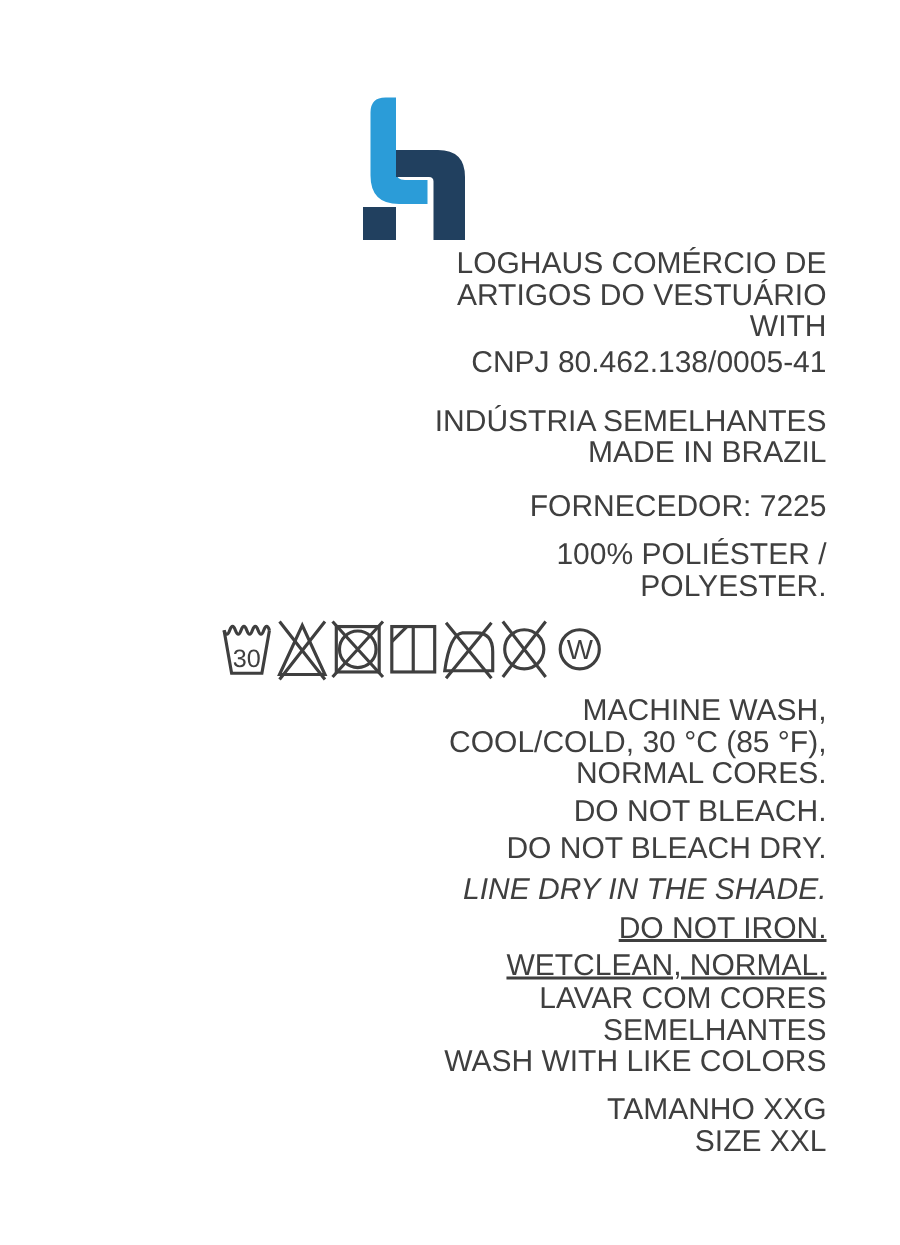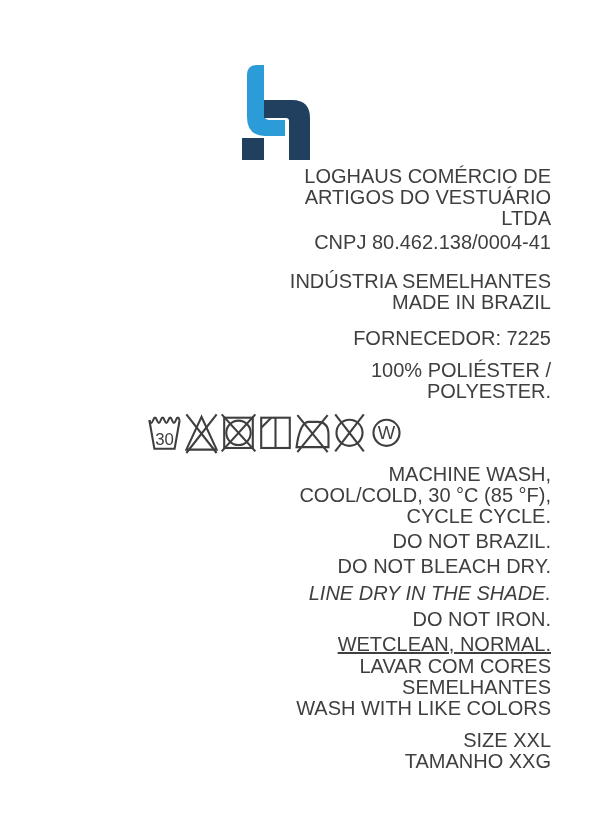--- a/index.html
+++ b/index.html
@@ -36,23 +36,23 @@
 
   <svg class="logo" width="68" height="96" viewBox="0 0 68 96">
     <path d="M 15,1 H 22 V 50 Q 22,56 28,56 H 43 V 72 H 24 Q 5,72 5,53 V 11 Q 5,1 15,1 Z" fill="#2B9CD8"></path>
     <path d="M 22,36 H 50 Q 68,36 68,54 V 96 H 47 V 57 Q 47,54 44,54 H 22 Z" fill="#21405F"></path>
     <path d="M 0,74 H 22 V 96 H 0 Z" fill="#21405F"></path>
   </svg>
 
   <div style="margin-top:6px;">
     <div class="line">LOGHAUS COMÉRCIO DE</div>
     <div class="line">ARTIGOS DO VESTUÁRIO</div>
-    <div class="line">LTDA</div>
+    <div class="line">WITH</div>
   </div>
-  <div class="line" style="margin-top:3px;">CNPJ 80.462.138/0004-41</div>
+  <div class="line" style="margin-top:3px;">CNPJ 80.462.138/0005-41</div>
 
   <div style="margin-top:18px;">
     <div class="line">INDÚSTRIA SEMELHANTES</div>
     <div class="line">MADE IN BRAZIL</div>
   </div>
 
   <div class="line" style="margin-top:15px;">FORNECEDOR: 7225</div>
 
   <div style="margin-top:11px;">
     <div class="line">100% POLIÉSTER /</div>
@@ -111,33 +111,33 @@
         <circle cx="22" cy="27" r="15.5"></circle>
       </g>
       <text x="22" y="34.5" font-size="22" text-anchor="middle" stroke="none" fill="#3F3F3F">W</text>
     </svg>
 
   </div>
 
   <div style="margin-top:10px;">
     <div class="line">MACHINE WASH,</div>
     <div class="line">COOL/COLD, 30 °C (85 °F),</div>
-    <div class="line">CYCLE CYCLE.</div>
+    <div class="line">NORMAL CORES.</div>
   </div>
 
-  <div class="line" style="margin-top:4px;">DO NOT BRAZIL.</div>
+  <div class="line" style="margin-top:4px;">DO NOT BLEACH.</div>
   <div class="line" style="margin-top:4px;">DO NOT BLEACH DRY.</div>
   <div class="line" style="margin-top:6px;font-style:italic;">LINE DRY IN THE SHADE.</div>
-  <div class="line" style="margin-top:5px;">DO NOT IRON.</div>
+  <div class="line" style="margin-top:5px;text-decoration:underline;">DO NOT IRON.</div>
   <div class="line" style="margin-top:4px;text-decoration:underline;">WETCLEAN, NORMAL.</div>
 
   <div style="margin-top:1px;">
     <div class="line">LAVAR COM CORES</div>
     <div class="line">SEMELHANTES</div>
     <div class="line">WASH WITH LIKE COLORS</div>
   </div>
 
   <div style="margin-top:11px;">
+    <div class="line">TAMANHO XXG</div>
     <div class="line">SIZE XXL</div>
-    <div class="line">TAMANHO XXG</div>
   </div>
 
 </div>
 
 </body></html>

